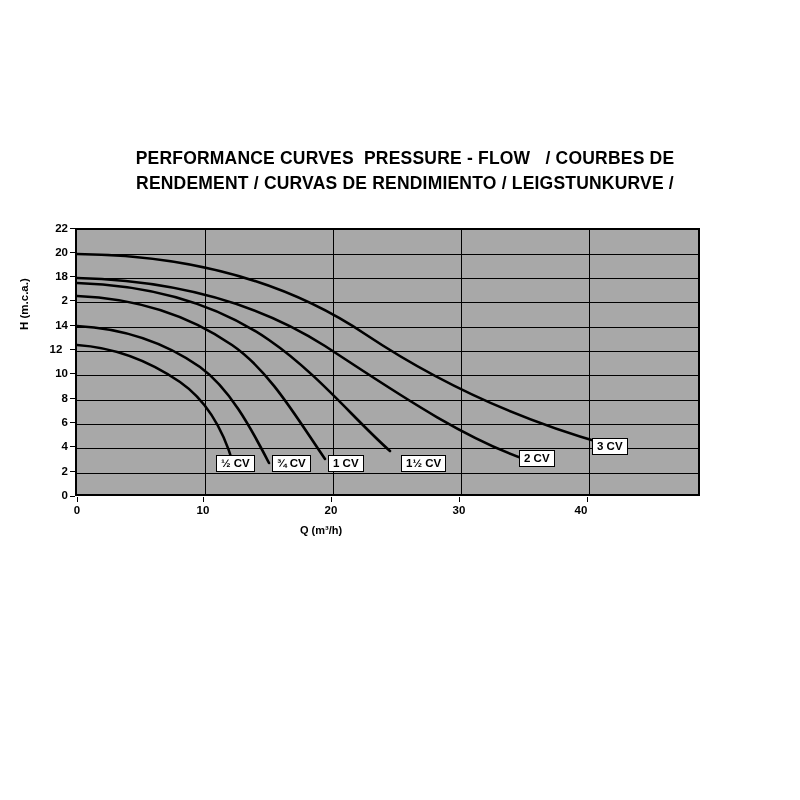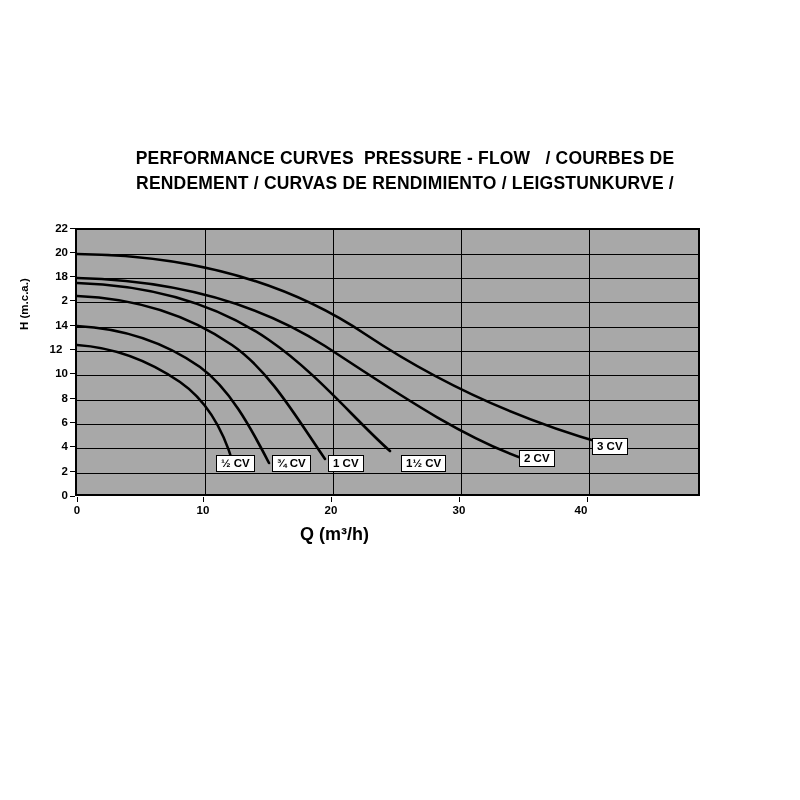--- a/index.html
+++ b/index.html
@@ -101,21 +101,21 @@
     font-size: 11.5px;
     font-weight: bold;
     transform: rotate(-90deg);
     transform-origin: left top;
     white-space: nowrap;
   }
   .axis-title-x {
     position: absolute;
     left: 300px;
     top: 524px;
-    font-size: 18px;
+    font-size: 11px;
     font-weight: bold;
     white-space: nowrap;
   }
 
   
   .curve-label {
     position: absolute;
     background: #ffffff;
     border: 1px solid #000000;
     font-size: 11.5px;

